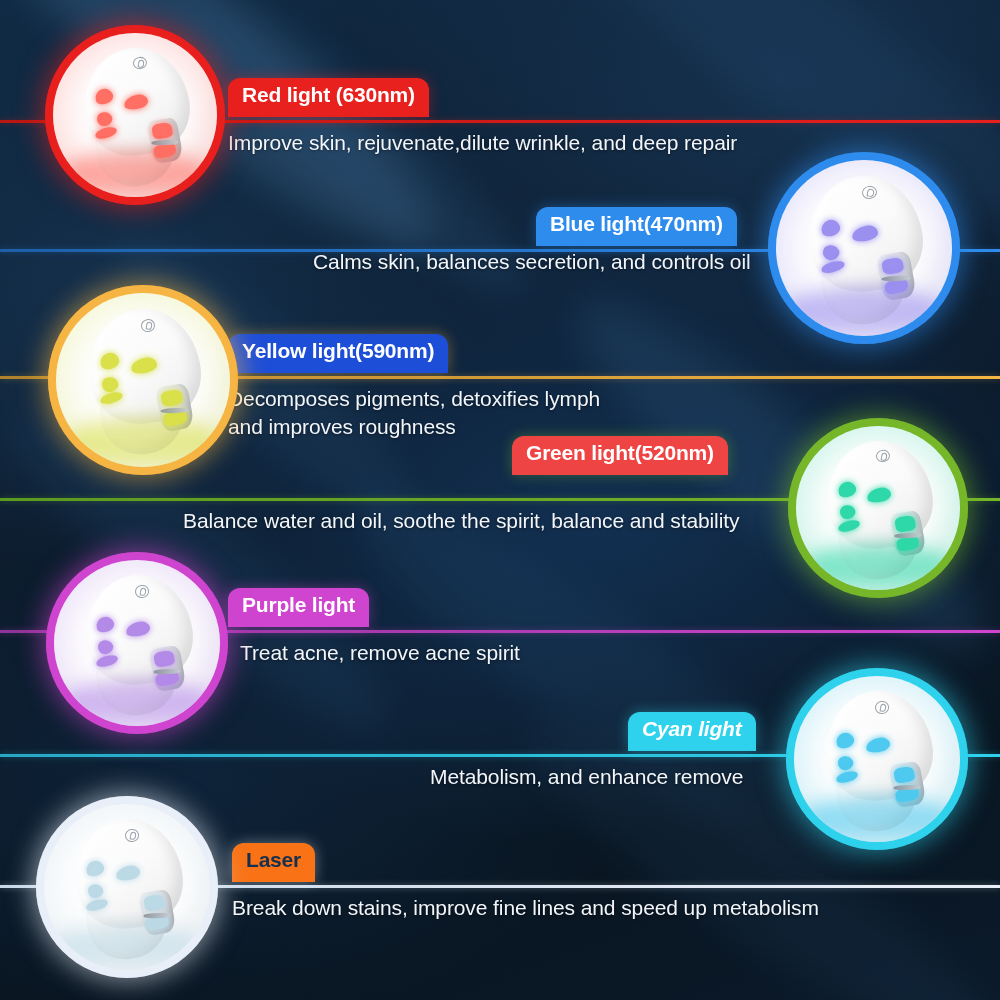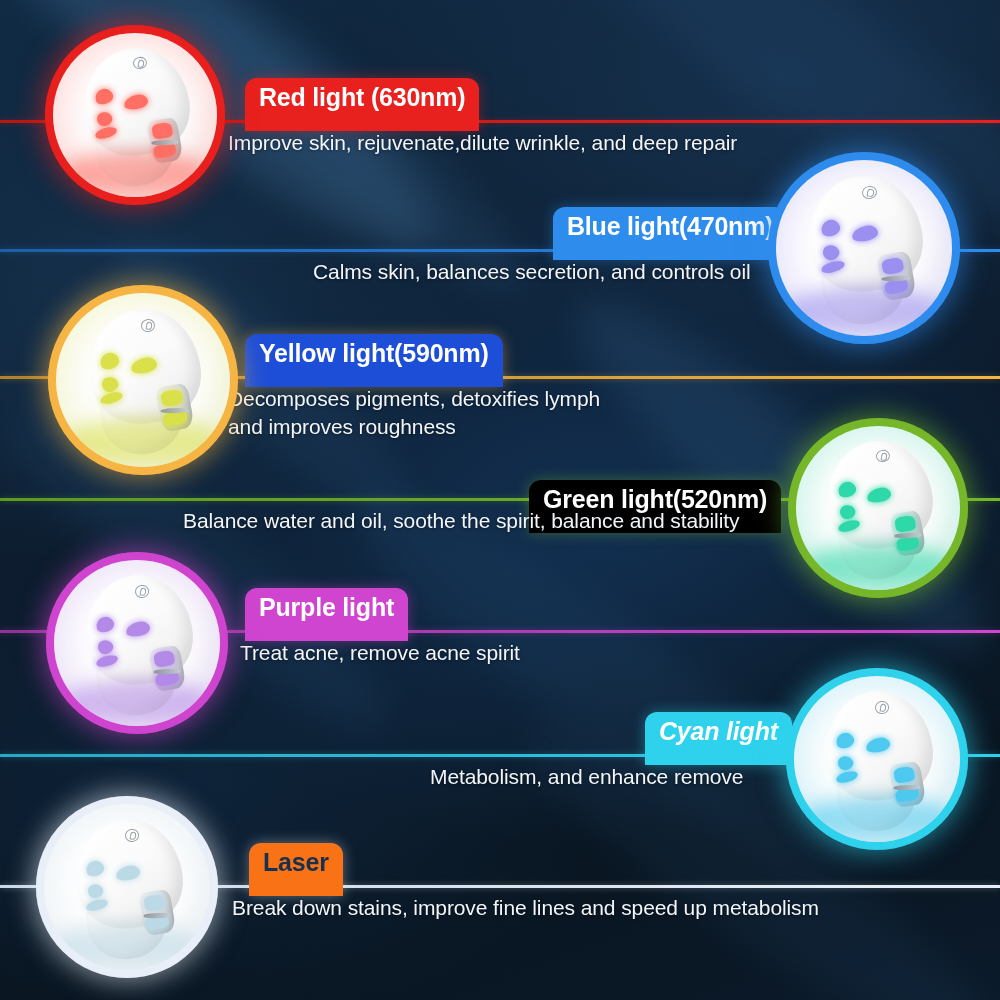--- a/index.html
+++ b/index.html
@@ -30,28 +30,27 @@
   .s5 { width:620px; height:120px; left:300px;  top:620px; background:#2d5a84; transform:rotate(36deg); opacity:.16; }
   .s6 { width:480px; height:100px; left:-40px;  top:520px; background:#2f5d88; transform:rotate(40deg); opacity:.16; }
   .s7 { width:560px; height:110px; left:480px;  top:830px; background:#2a5278; transform:rotate(34deg); opacity:.15; }
   .s8 { width:400px; height:90px;  left:60px;   top:330px; background:#35638f; transform:rotate(44deg); opacity:.14; }
   .divider { position:absolute; left:0; width:1000px; height:3px; }
 
   
   .badge {
     position:absolute;
     border-radius:12px 12px 0 0;
-    padding:5px 14px 20px 14px;
-    font-size:25px;
+    padding:5px 14px 10px 14px;
+    font-size:21px;
     font-weight:700;
     color:#ffffff;
     white-space:nowrap;
     letter-spacing:-.2px;
     line-height:1.12;
-    margin-left:17px;
   }
   .badge.dark { color:#16304d; font-weight:600; }
 
   
   .desc {
     position:absolute;
     color:#f2f6fa;
     font-size:21px;
     line-height:1.32;
     white-space:pre-line;
@@ -204,21 +203,21 @@
             <div class="nu-led" style="background: rgb(255, 111, 99); box-shadow: rgb(255, 111, 99) 0px 0px 7px;"></div>
             <div class="nu-led2" style="background: rgb(255, 111, 99); box-shadow: rgb(255, 111, 99) 0px 0px 7px;"></div>
             <div class="nu-strap"></div>
           </div>
         </div>
         <div class="glow-cast" style="background: rgb(255, 111, 99);"></div>
       </div>
     </div>
     <div class="divider" style="top: 249px; background: linear-gradient(90deg, rgb(29, 95, 168), rgb(46, 140, 237)); box-shadow: rgba(46, 140, 237, 0.333) 0px 0px 6px;"></div>
     <div class="badge" style="left: 536px; background: rgb(46, 140, 237); box-shadow: rgba(46, 140, 237, 0.4) 0px 0px 14px; top: 207px;">Blue light(470nm)</div>
-    <div class="desc" style="left: 313px; top: 258px;">Calms skin, balances secretion, and controls oil</div>
+    <div class="desc" style="left: 313px; top: 248px;">Calms skin, balances secretion, and controls oil</div>
     <div class="mask-wrap" style="left: 768px; top: 152px; width: 192px; height: 192px;">
       <div class="ring" style="background: rgb(46, 140, 237); box-shadow: rgba(46, 140, 237, 0.533) 0px 0px 26px 4px, rgb(46, 140, 237) 0px 0px 10px inset;"></div>
       <div class="inner" style="left: 8px; top: 8px; width: 176px; height: 176px; box-shadow: rgba(155, 143, 240, 0.227) 0px 0px 34px 10px inset;">
         <div class="face">
           <div class="face-neck"></div>
           <div class="face-skull"></div>
           <div class="btn-dot"></div>
           <div class="led led-eye-l" style="background: rgb(155, 143, 240); box-shadow: rgb(155, 143, 240) 0px 0px 7px;"></div>
           <div class="led led-eye-r" style="background: rgb(155, 143, 240); box-shadow: rgb(155, 143, 240) 0px 0px 7px;"></div>
           <div class="led led-cheek" style="background: rgb(155, 143, 240); box-shadow: rgb(155, 143, 240) 0px 0px 7px;"></div>
@@ -252,21 +251,21 @@
             <div class="nu-body"></div>
             <div class="nu-led" style="background: rgb(217, 224, 74); box-shadow: rgb(217, 224, 74) 0px 0px 7px;"></div>
             <div class="nu-led2" style="background: rgb(217, 224, 74); box-shadow: rgb(217, 224, 74) 0px 0px 7px;"></div>
             <div class="nu-strap"></div>
           </div>
         </div>
         <div class="glow-cast" style="background: rgb(217, 224, 74);"></div>
       </div>
     </div>
     <div class="divider" style="top: 498px; background: linear-gradient(90deg, rgb(92, 154, 31), rgb(118, 183, 42)); box-shadow: rgba(118, 183, 42, 0.333) 0px 0px 6px;"></div>
-    <div class="badge" style="left: 512px; background: #000000; box-shadow: rgba(118, 183, 42, 0.4) 0px 0px 14px; top: 480px;">Green light(520nm)</div>
+    <div class="badge" style="left: 512px; background: #ef4444; box-shadow: rgba(118, 183, 42, 0.4) 0px 0px 14px; top: 436px;">Green light(520nm)</div>
     <div class="desc" style="left: 183px; top: 507px;">Balance water and oil, soothe the spirit, balance and stability</div>
     <div class="mask-wrap" style="left: 788px; top: 418px; width: 180px; height: 180px;">
       <div class="ring" style="background: rgb(118, 183, 42); box-shadow: rgba(118, 183, 42, 0.533) 0px 0px 26px 4px, rgb(118, 183, 42) 0px 0px 10px inset;"></div>
       <div class="inner" style="left: 8px; top: 8px; width: 164px; height: 164px; box-shadow: rgba(47, 216, 168, 0.227) 0px 0px 34px 10px inset;">
         <div class="face">
           <div class="face-neck"></div>
           <div class="face-skull"></div>
           <div class="btn-dot"></div>
           <div class="led led-eye-l" style="background: rgb(47, 216, 168); box-shadow: rgb(47, 216, 168) 0px 0px 7px;"></div>
           <div class="led led-eye-r" style="background: rgb(47, 216, 168); box-shadow: rgb(47, 216, 168) 0px 0px 7px;"></div>

